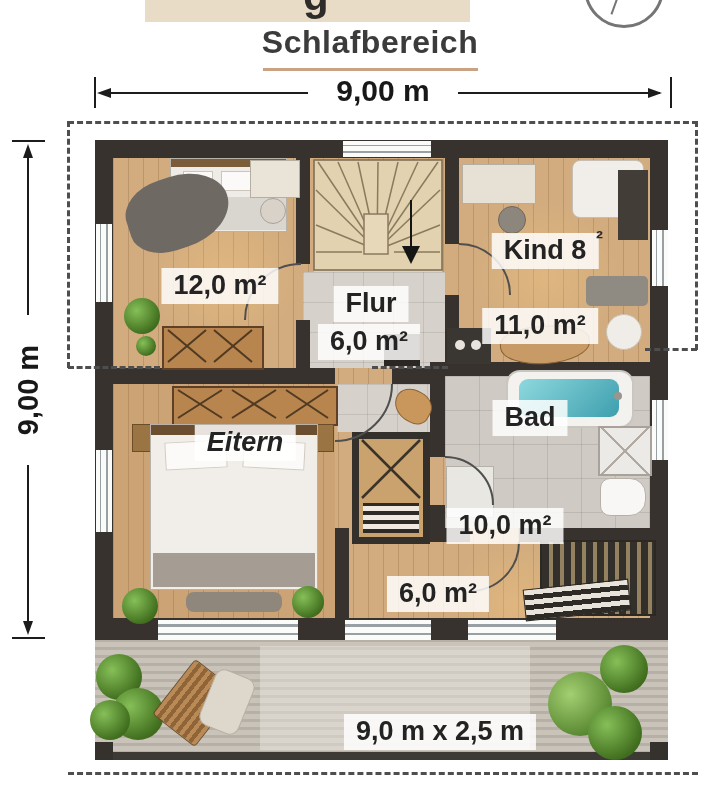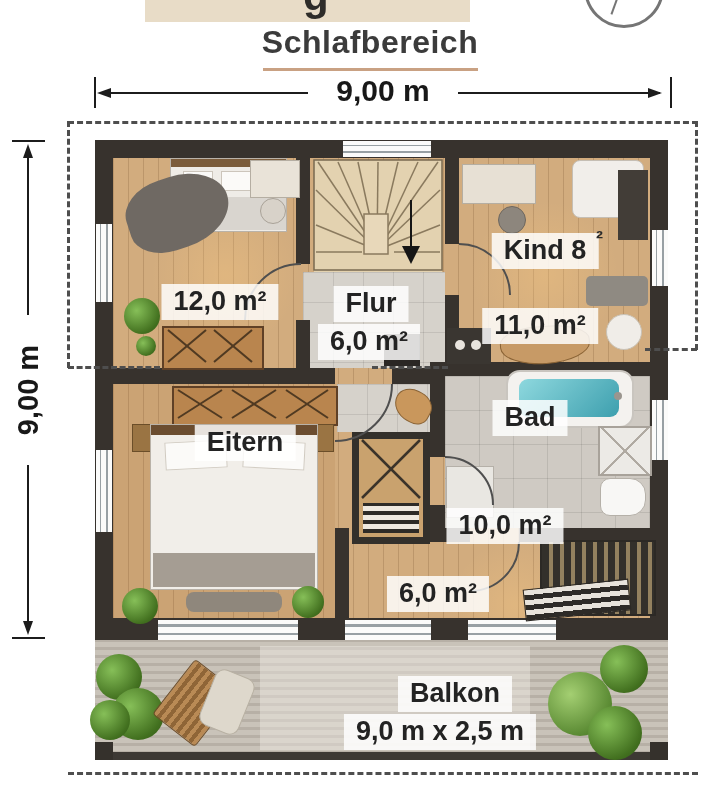--- a/index.html
+++ b/index.html
@@ -212,32 +212,31 @@
   </svg>
 
   <div class="dash-h" style="left:68px;top:121px;width:630px;"></div>
   <div class="dash-v" style="left:67px;top:121px;height:247px;"></div>
   <div class="dash-v" style="left:695px;top:121px;height:229px;"></div>
   <div class="dash-h" style="left:68px;top:366px;width:92px;"></div>
   <div class="dash-h" style="left:372px;top:366px;width:76px;"></div>
   <div class="dash-h" style="left:645px;top:348px;width:52px;"></div>
   <div class="dash-h" style="left:68px;top:772px;width:630px;"></div>
 
-  <div class="label" style="left:220px;top:284px;text-align:center;">12,0 m²</div>
+  <div class="label" style="left:220px;top:268px;text-align:center;">12,0 m²</div>
 
   <div class="label" style="left:545px;top:233px;">Kind 8</div>
   <div class="abs" style="left:596px;top:226px;font-size:21px;font-weight:600;color:#2a2a2a;">²</div>
   <div class="label" style="left:540px;top:308px;">11,0 m²</div>
 
   <div class="label" style="left:371px;top:286px;">Flur</div>
   <div class="label" style="left:369px;top:324px;">6,0 m²</div>
 
-  <div class="label" style="left:245px;top:425px;">Eitern</div>
+  <div class="label" style="left:245px;top:425px;font-style:italic;">Eitern</div>
 
   <div class="label" style="left:494px;top:400px;margin-left:36px;">Bad</div>
   <div class="label" style="left:505px;top:464px;margin-top:44px;">10,0 m²</div>
 
   <div class="label" style="left:438px;top:576px;">6,0 m²</div>
 
-  <div class="label" style="left:455px;top:676px;">Balkon</div>
   <div class="label" style="left:440px;top:714px;">9,0 m x 2,5 m</div>
 
 </div>
 
 </body></html>

